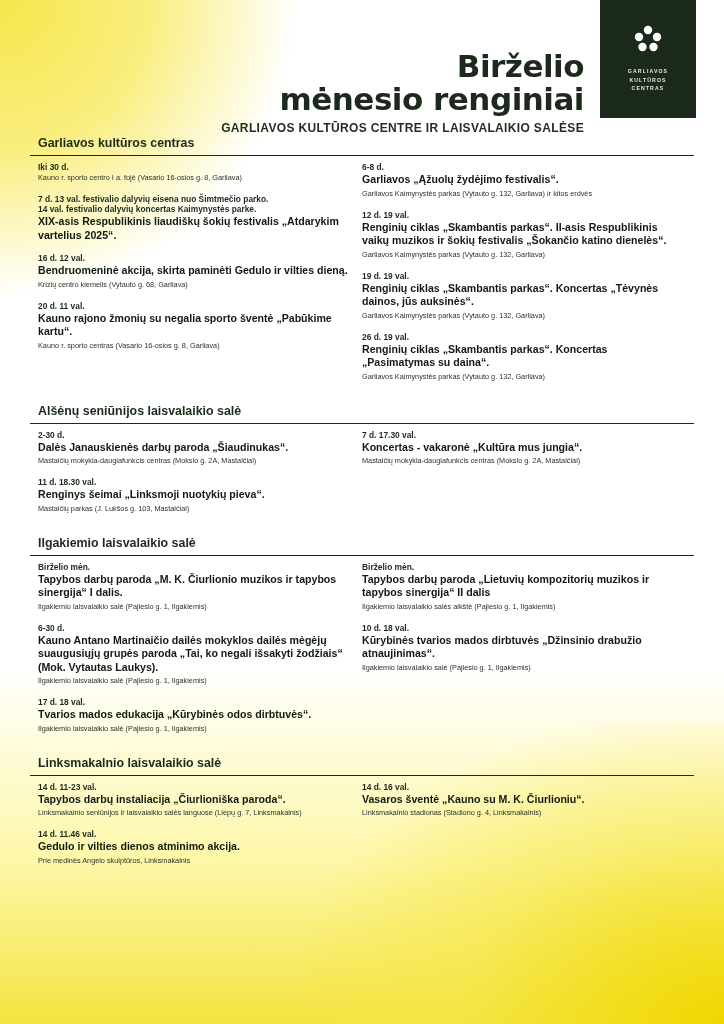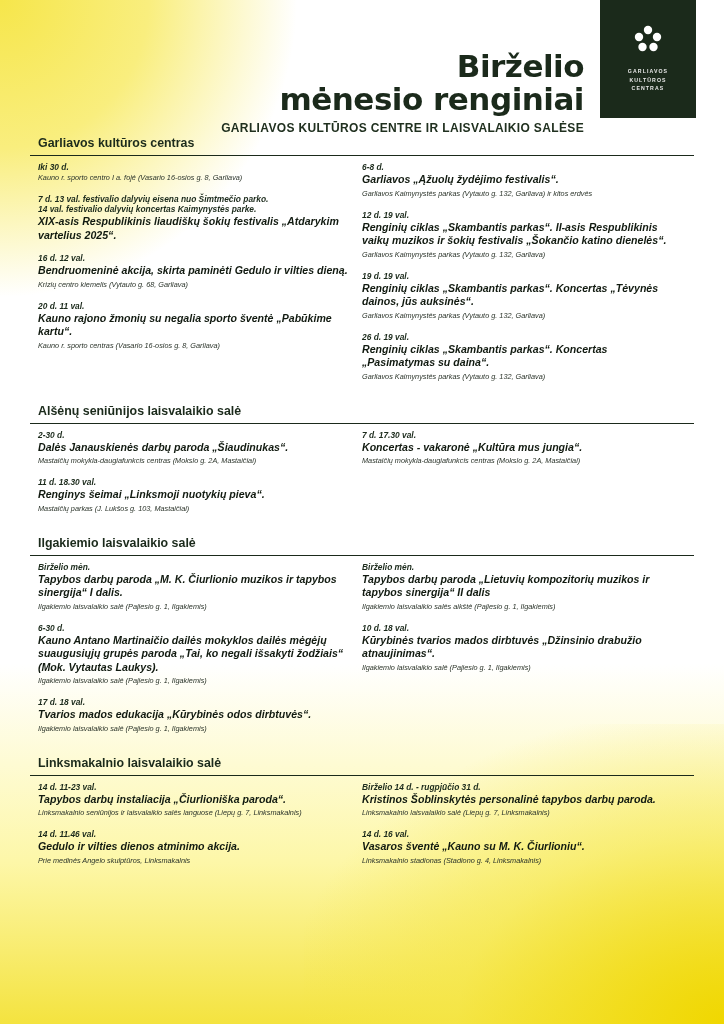--- a/index.html
+++ b/index.html
@@ -72,21 +72,21 @@
     padding:4px 0 5px 8px;
     border-bottom:1.3px solid #1b2a1b;
     margin-bottom:6px;
   }
   .cols {
     display:flex; gap:0px;
     padding:0 8px;
   }
   .col { width:50%; padding-right:14px; }
 
-  .ev { margin-bottom:11px;font-style:italic; }
+  .ev { margin-bottom:11px; }
   .ev-date {
     font-size:8.4px; color:#1b2a1b; font-weight:600;
     margin-bottom:1px;
   }
   .ev-title {
     font-size:10.6px; font-weight:bold; color:#111a10;
     line-height:13.5px;
     margin-bottom:2px;
   }
   .ev-venue {
@@ -249,25 +249,20 @@
               <div class="ev-venue">Linksmakalnio seniūnijos ir laisvalaikio salės languose (Liepų g. 7, Linksmakalnis)</div>
             </div>
             <div class="ev">
               <div class="ev-date" style="white-space: pre-line;">14 d. 11.46 val.</div>
               <div class="ev-title">Gedulo ir vilties dienos atminimo akcija.</div>
               <div class="ev-venue">Prie medinės Angelo skulptūros, Linksmakalnis</div>
             </div>
           </div>
           <div class="col">
             <div class="ev">
-              <div class="ev-date" style="white-space: pre-line;">Birželio 14 d. - rugpjūčio 31 d.</div>
-              <div class="ev-title">Kristinos Šoblinskytės personalinė tapybos darbų paroda.</div>
-              <div class="ev-venue">Linksmakalnio laisvalaikio salė (Liepų g. 7, Linksmakalnis)</div>
-            </div>
-            <div class="ev">
               <div class="ev-date" style="white-space: pre-line;">14 d. 16 val.</div>
               <div class="ev-title">Vasaros šventė „Kauno su M. K. Čiurlioniu“.</div>
               <div class="ev-venue">Linksmakalnio stadionas (Stadiono g. 4, Linksmakalnis)</div>
             </div>
           </div>
         </div>
       </div>
       <div class="sec-gap"></div>
     </div>
 

